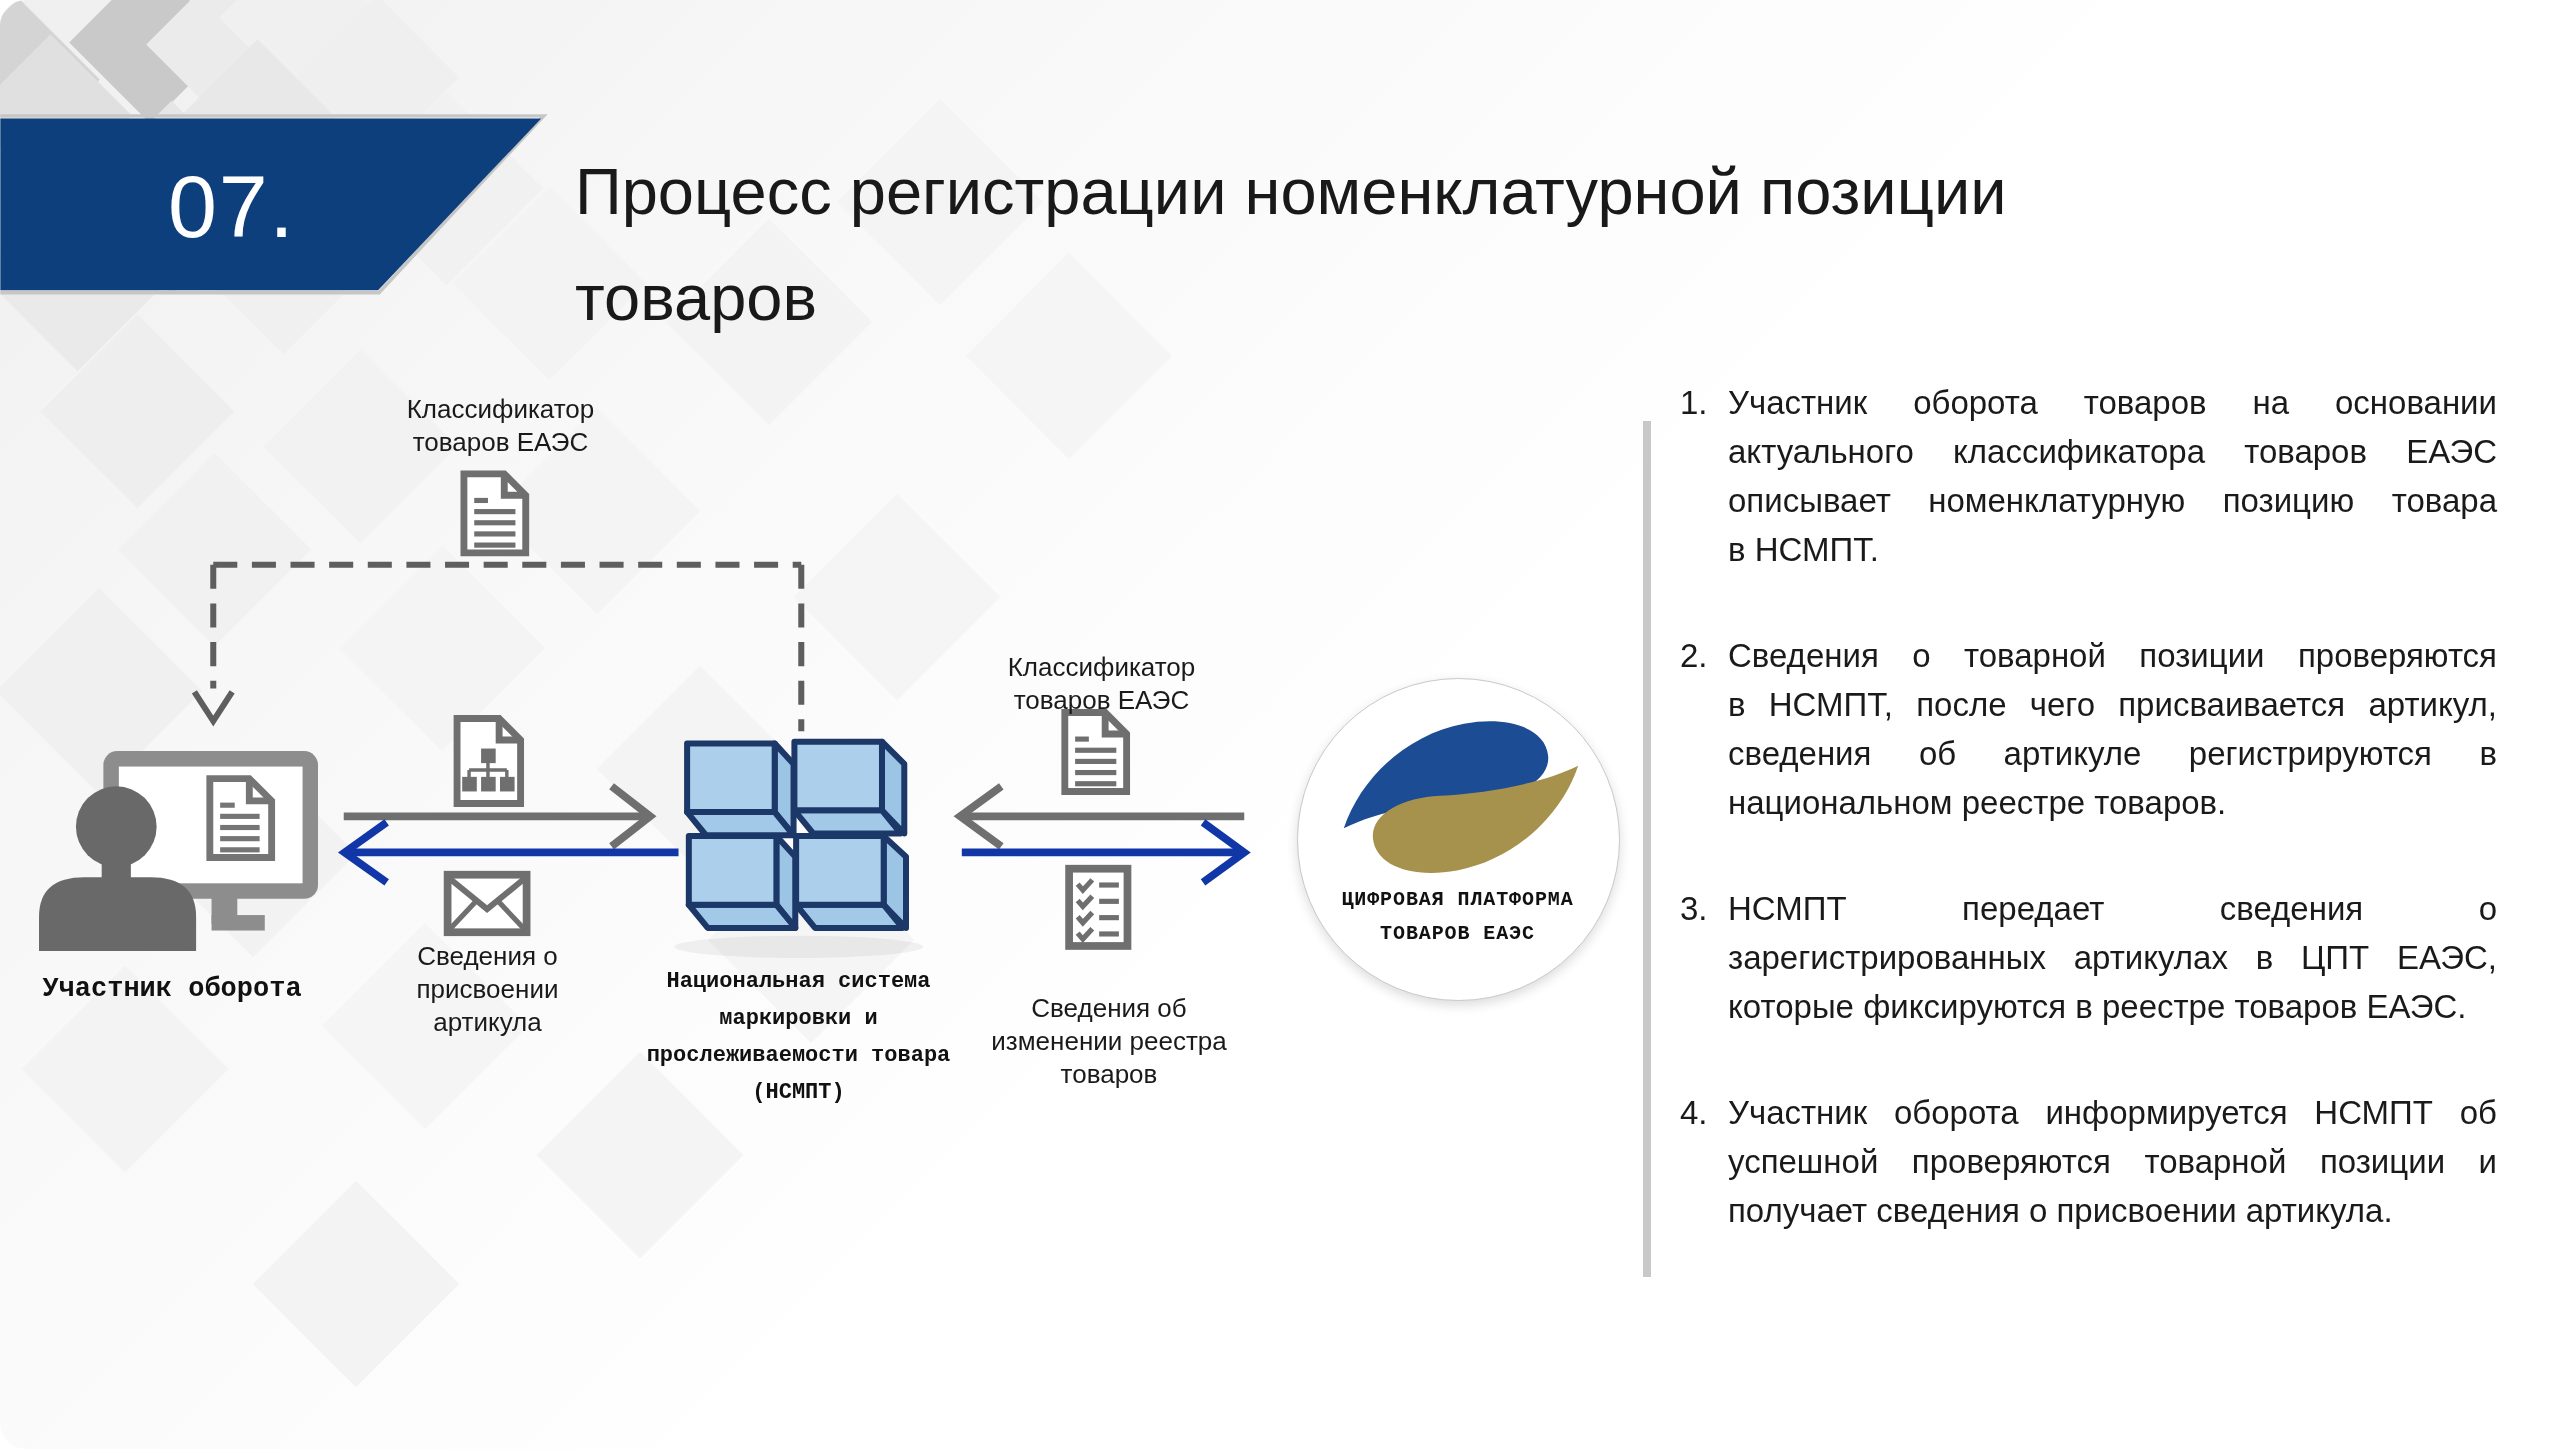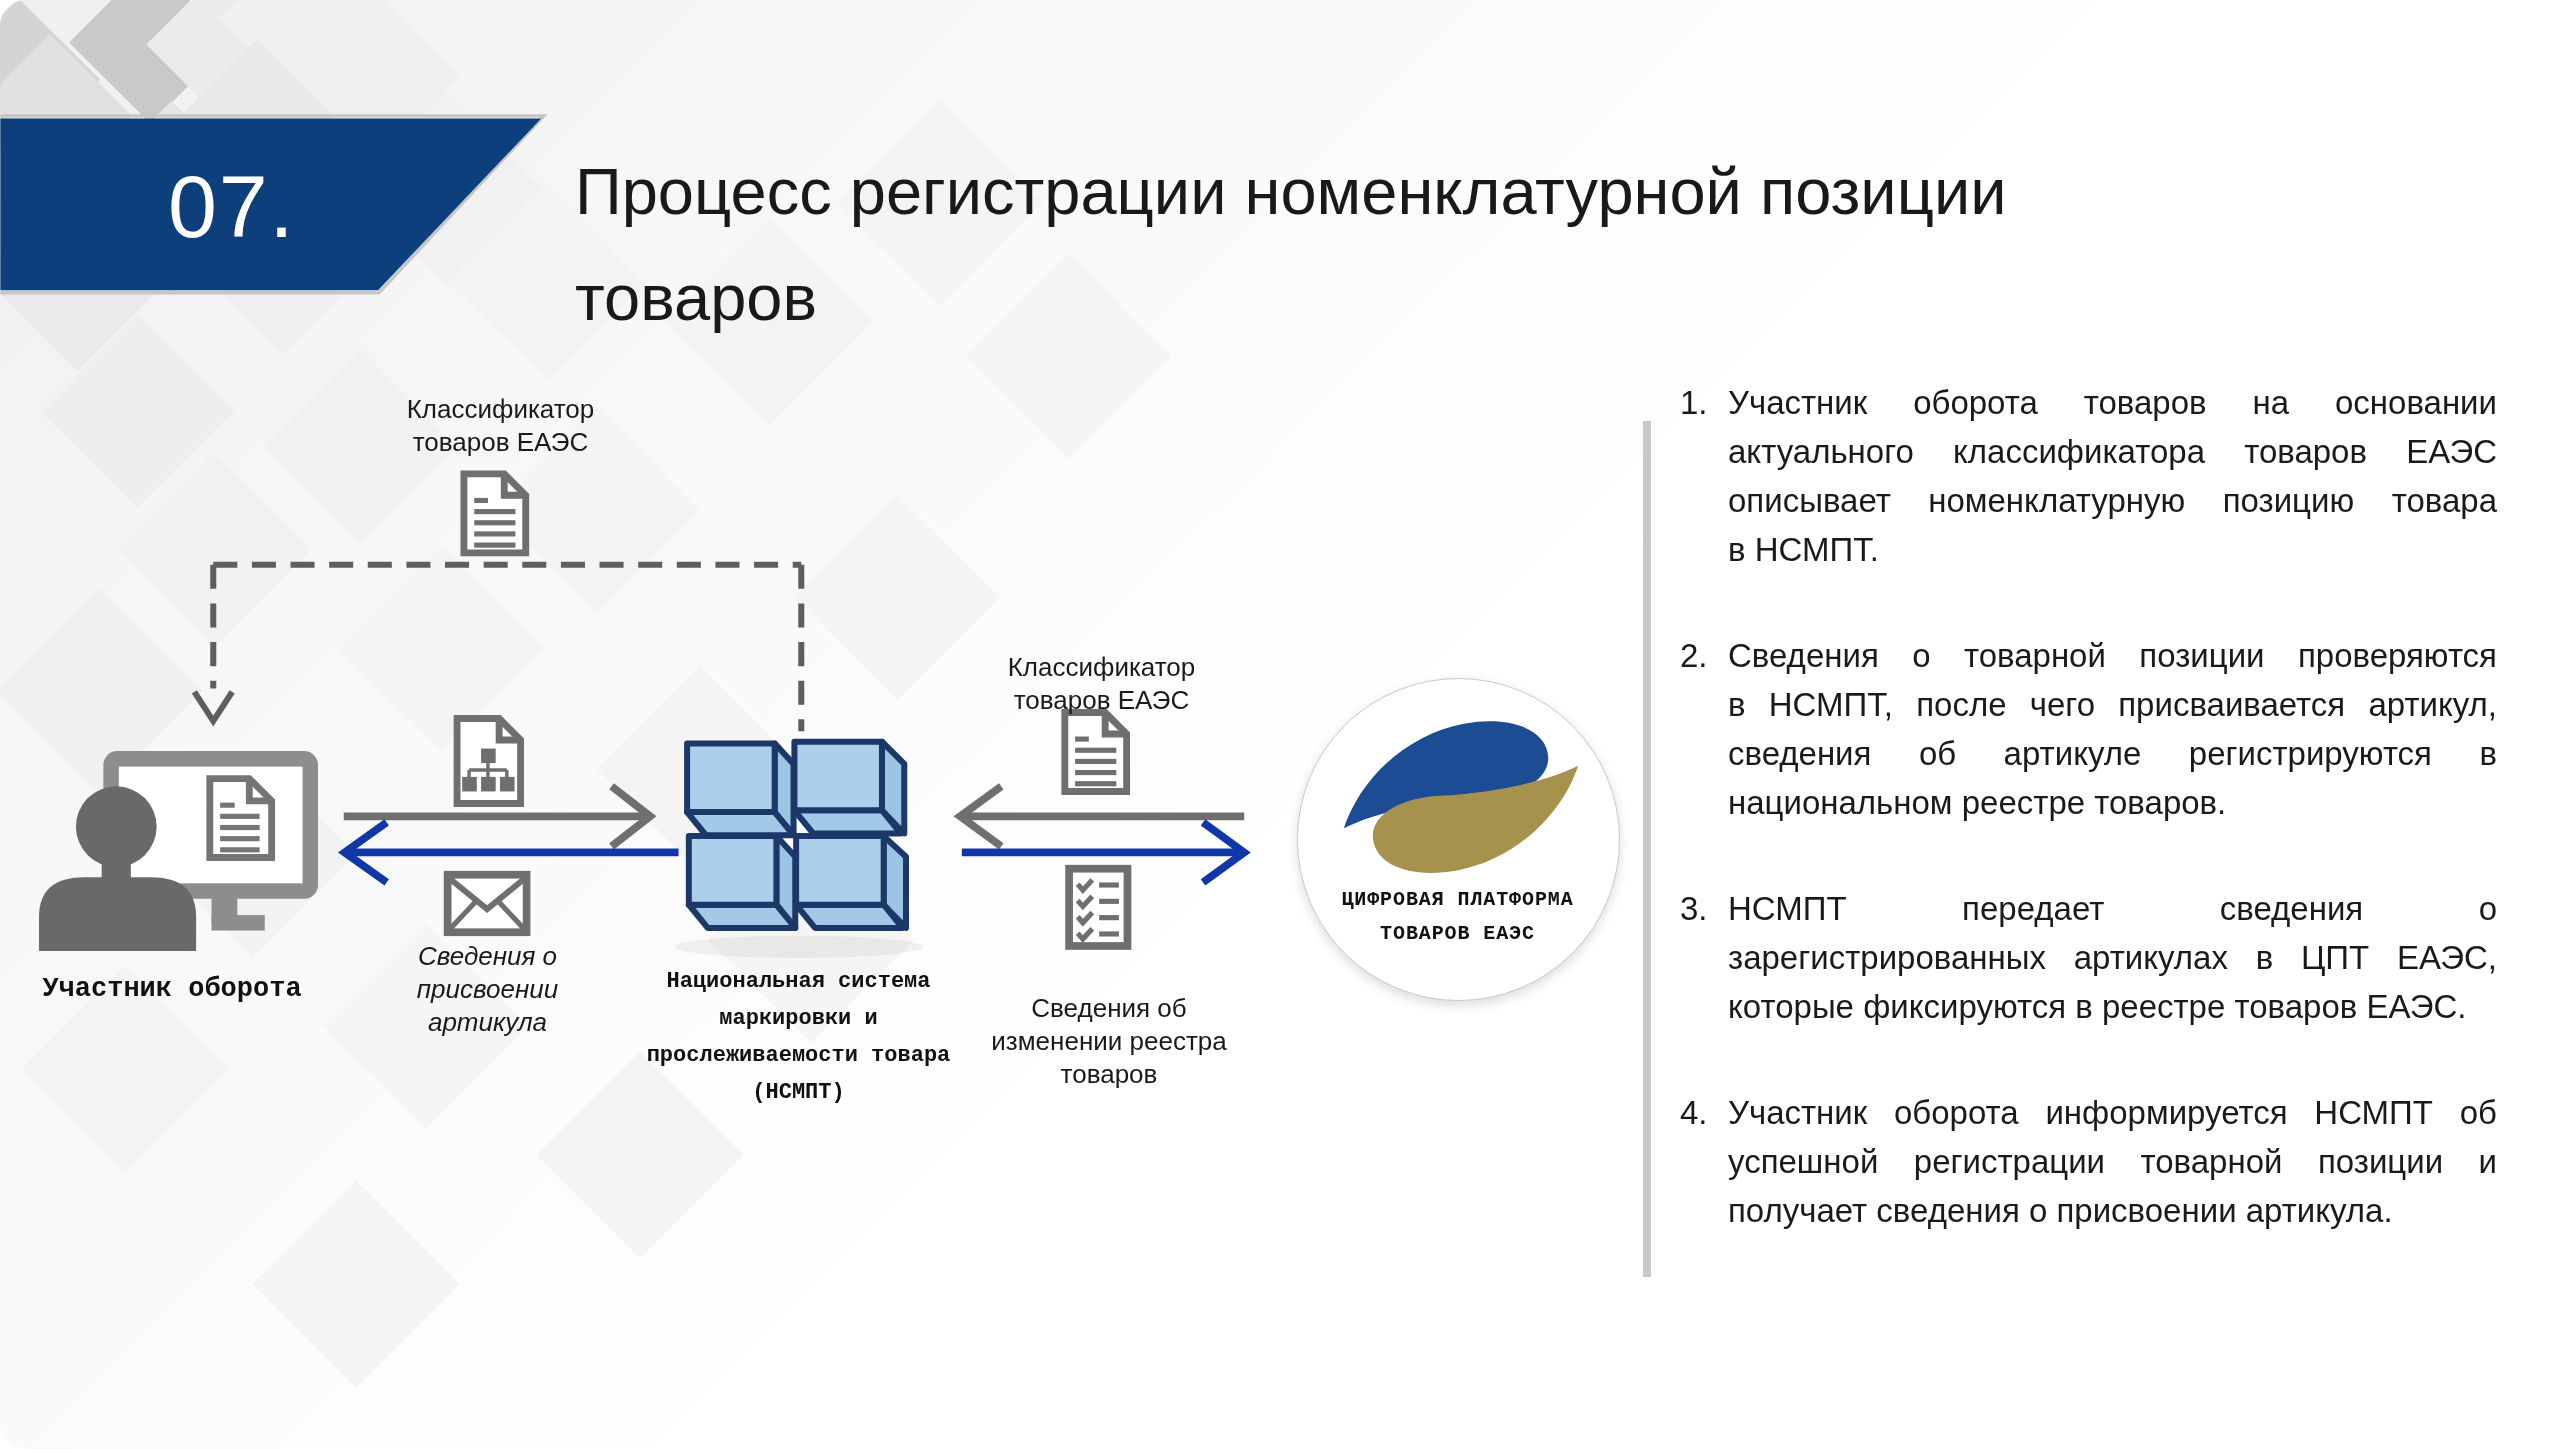--- a/index.html
+++ b/index.html
@@ -20,21 +20,21 @@
       letter-spacing:1.7px;z-index:3;line-height:1;}
   .title{position:absolute;left:567px;top:131px;width:1563px;margin:8px;font-weight:400;
       font-size:65px;line-height:106px;color:#191919;z-index:3;}
 
   .lbl{position:absolute;z-index:3;color:#1a1a1a;font-size:26px;line-height:33px;
       text-align:center;white-space:pre-line;}
   .lbl-bold{position:absolute;z-index:3;color:#111;font-weight:700;text-align:center;
       white-space:pre-line;font-family:Liberation Mono, monospace;}
   .classifier-left{left:350px;top:393px;width:301px;}
   .descr-label{left:361px;top:642px;width:301px;}
-  .article-label{left:337px;top:940px;width:301px;line-height:33px;font-style:italic;}
+  .article-label{left:337px;top:940px;width:301px;line-height:33px;}
   .participant-label{left:21.5px;top:974px;width:301px;font-size:27px;line-height:31px;}
   .nsmpt-label{left:627px;top:963px;width:343px;font-size:22px;line-height:37px;}
   .classifier-right{left:951px;top:651px;width:301px;}
   .registry-label{left:963px;top:951px;width:292px;margin-top:41px;}
   .platform-label{left:1297px;top:883px;width:321px;font-size:20px;line-height:34px;
       letter-spacing:0.9px;z-index:3;}
 
   .divider{position:absolute;left:1643px;top:421px;width:7.7px;height:856px;
       background:#c8c8c8;z-index:3;}
 
@@ -260,18 +260,18 @@
     <div class="list-item">
       <div class="list-num">2.</div>
       <div class="list-text">Сведения о товарной позиции проверяются в&nbsp;НСМПТ, после чего присваивается артикул, сведения об артикуле регистрируются в национальном реестре товаров.</div>
     </div>
     <div class="list-item">
       <div class="list-num">3.</div>
       <div class="list-text">НСМПТ передает сведения о зарегистрированных артикулах в ЦПТ ЕАЭС, которые фиксируются в реестре товаров ЕАЭС.</div>
     </div>
     <div class="list-item">
       <div class="list-num">4.</div>
-      <div class="list-text">Участник оборота информируется НСМПТ об успешной регистрации товарной позиции и получает сведения о присвоении артикула.</div>
+      <div class="list-text">Участник оборота информируется НСМПТ об успешной проверяются товарной позиции и получает сведения о присвоении артикула.</div>
     </div>
   </div>
 
 </div>
 
 
 </body></html>

